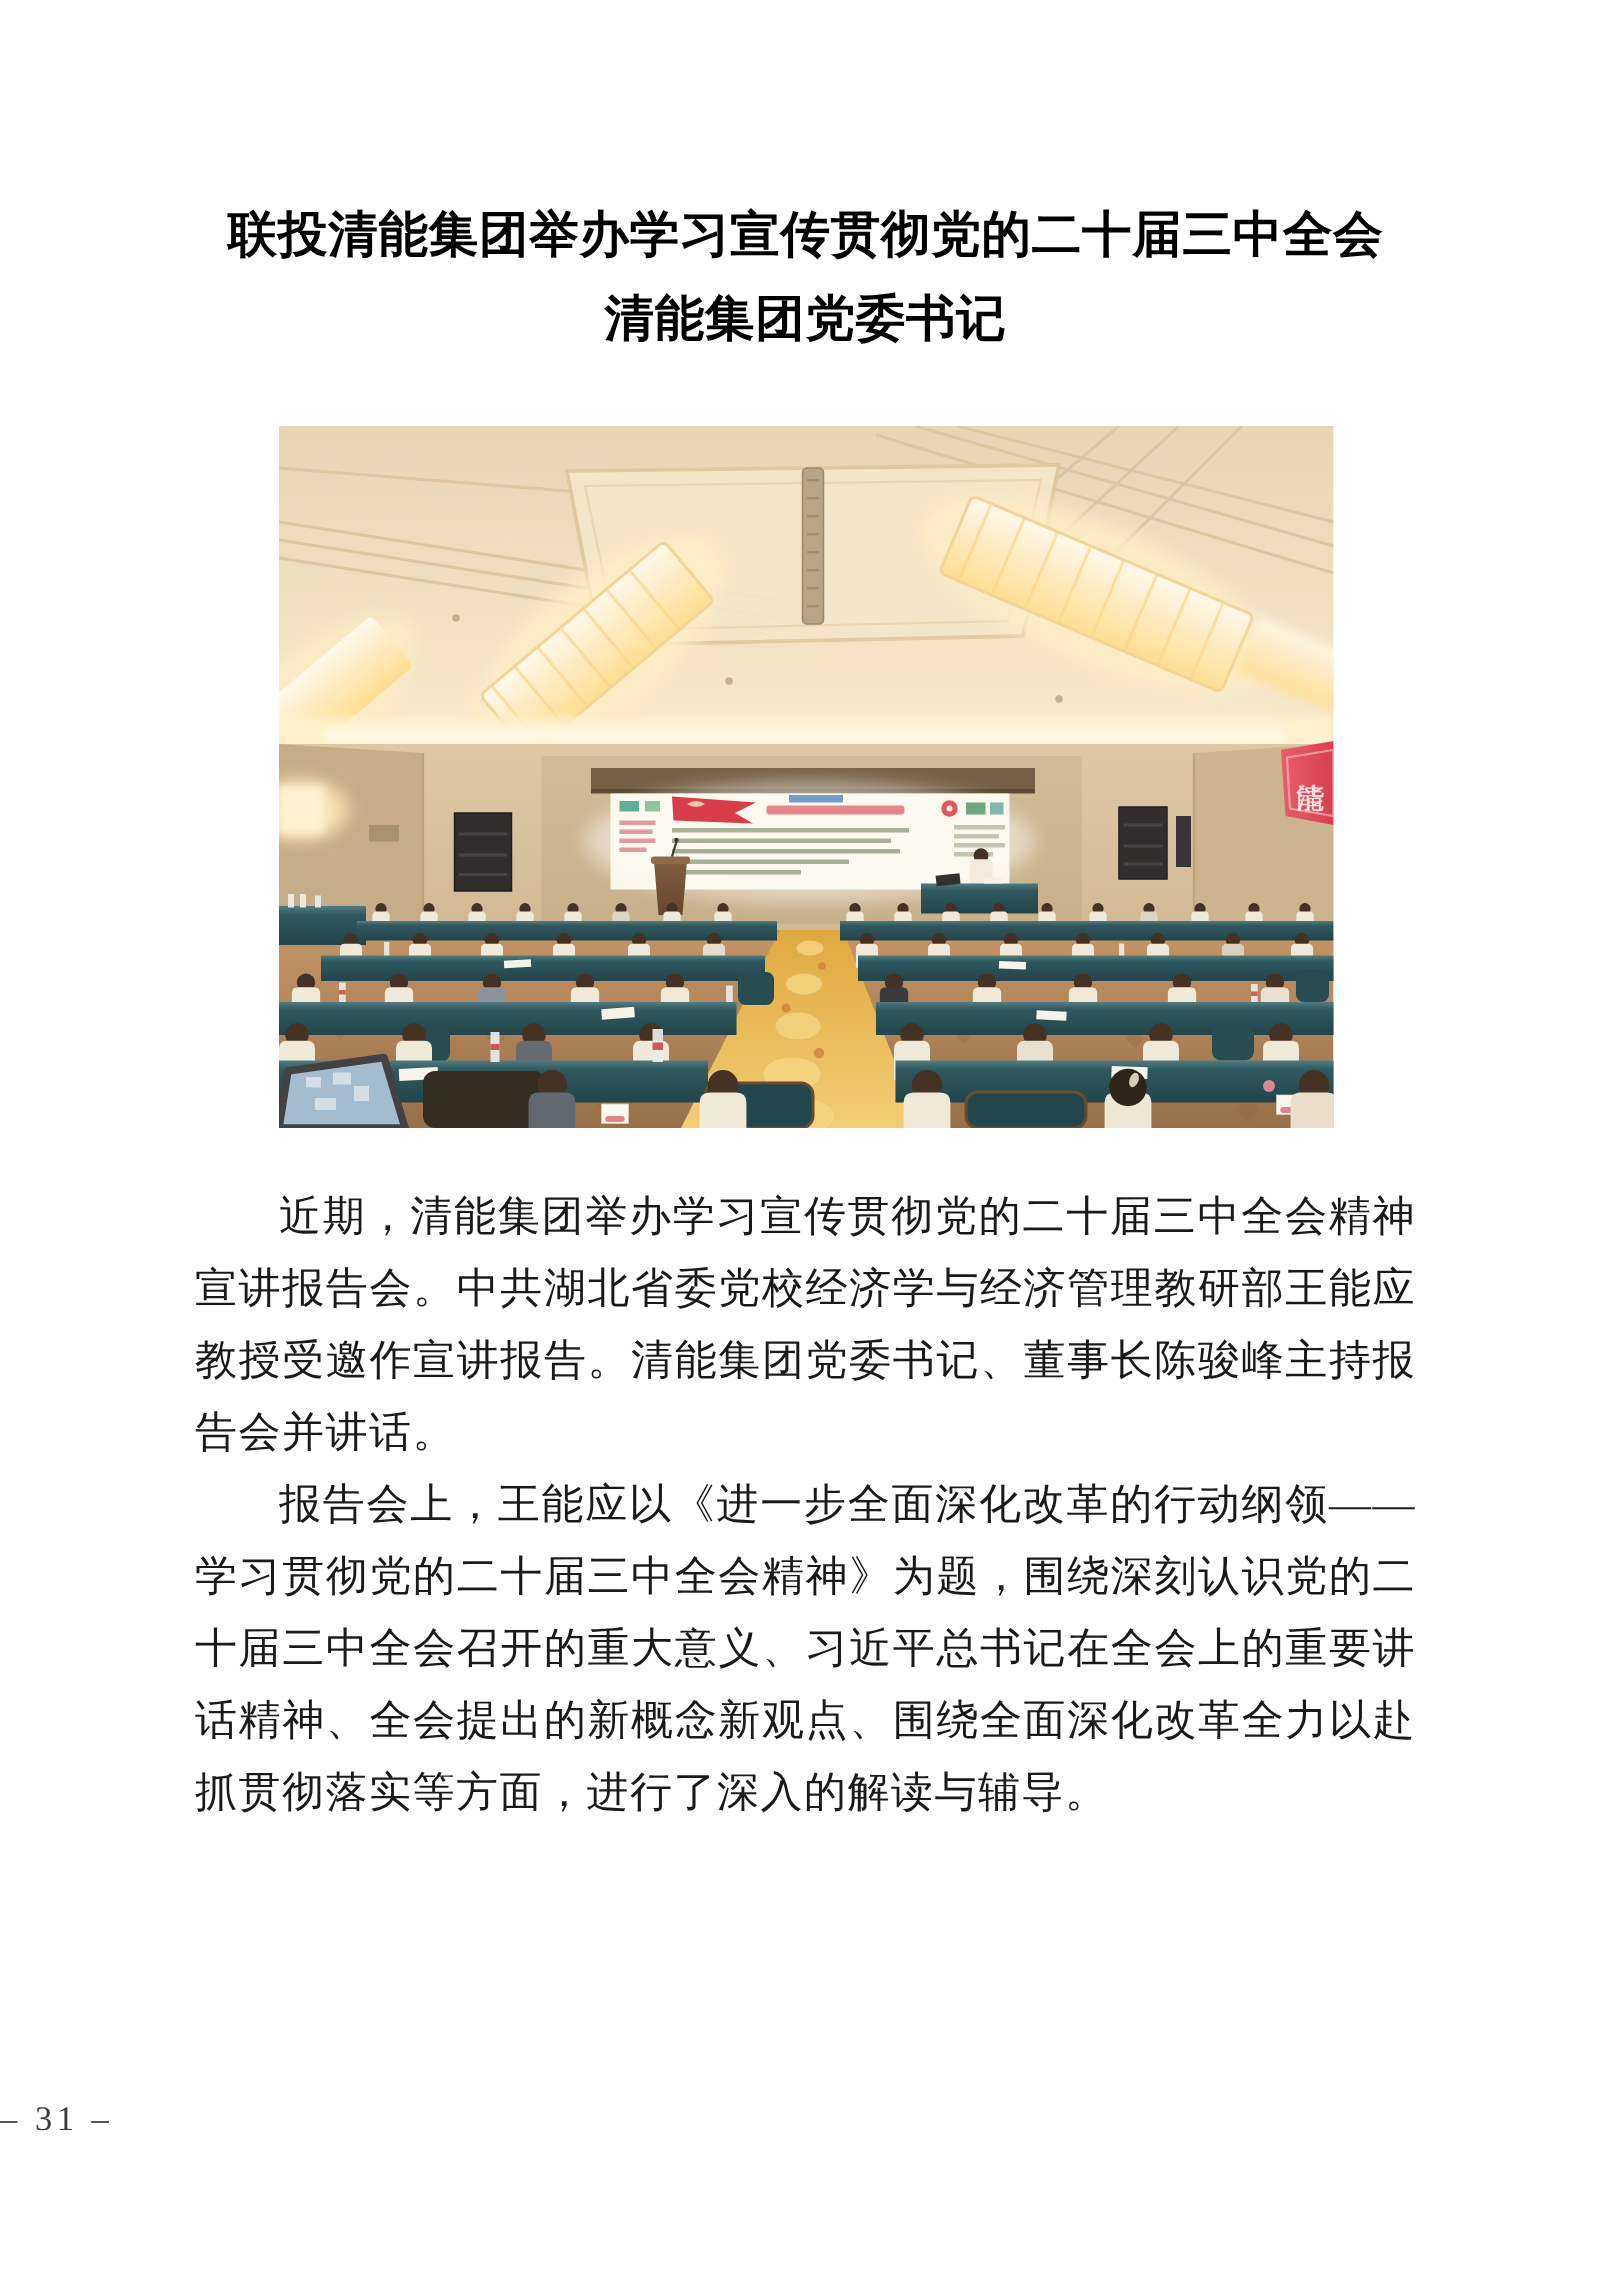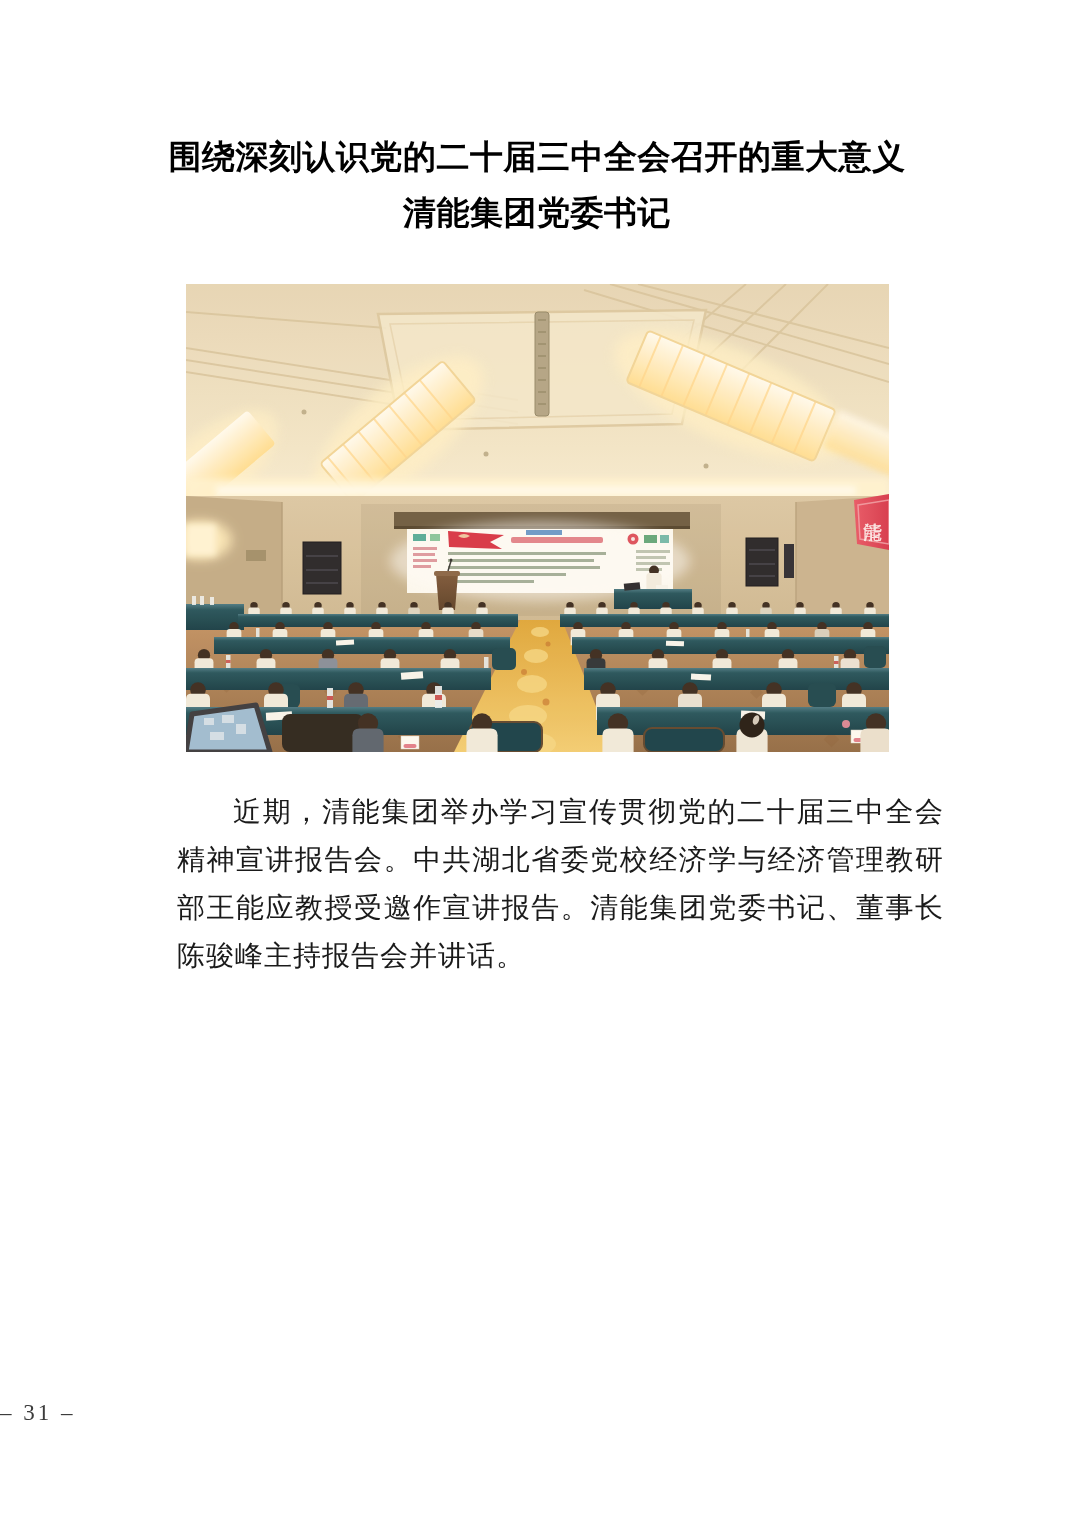--- a/index.html
+++ b/index.html
@@ -2,31 +2,31 @@
 <html><head>
 <meta charset="utf-8">
 <style>
   html,body{margin:0;padding:0;background:#ffffff;}
   .page{position:relative;width:1074px;height:1520px;background:#ffffff;box-sizing:border-box;
         padding:129px 130px 0;font-family:"Liberation Serif",serif;color:#111;overflow:hidden;}
   .title{margin:0;text-align:center;font-size:33px;line-height:56px;font-weight:bold;color:#000;letter-spacing:.5px;}
   .title span{display:block;}
   .photo{margin:43px auto 0;width:703px;height:468px;}
   .photo svg{display:block;}
-  .bodytext{margin-top:36px;font-size:28px;line-height:48px;text-align:justify;color:#1a1a1a;margin-left:47px;}
+  .bodytext{margin-top:36px;font-size:28px;line-height:48px;text-align:justify;color:#1a1a1a;}
   .bodytext p{margin:0;text-indent:2em;letter-spacing:1px;}
   .pageno{position:absolute;left:0;right:0;top:1400px;text-align:left;font-size:23px;letter-spacing:3px;color:#3c3c3c;}
 </style>
 </head>
 <body>
 
 <div class="page">
 
   <h1 class="title">
-    <span>围绕深刻认识党的二十届三中全会召开的重大意义</span>
+    <span>联投清能集团举办学习宣传贯彻党的二十届三中全会</span>
     <span>清能集团党委书记</span>
   </h1>
 
   <figure class="photo" role="img" aria-label="宣讲报告会会场照片：酒店会议厅内与会人员面向前方大屏幕就座，屏幕左上角有红旗图案，讲台右侧墙边悬挂红色条幅，金色走道地毯">
     <svg viewBox="0 0 703 468" width="703" height="468">
       <defs>
         <linearGradient id="gCeil" x1="0" y1="0" x2="0" y2="1">
             <stop offset="0" stop-color="#e6d8ba"></stop>
             <stop offset="0.7" stop-color="#f3e8cd"></stop>
             <stop offset="1" stop-color="#f9f0da"></stop>
@@ -365,16 +365,17 @@
             <rect x="50" y="440" width="10" height="10"></rect>
           </g>
       </g>
 
       <rect width="703" height="468" fill="#ffae4e" opacity="0.05"></rect>
     </svg>
   </figure>
 
   <div class="bodytext">
     <p>近期，清能集团举办学习宣传贯彻党的二十届三中全会精神宣讲报告会。中共湖北省委党校经济学与经济管理教研部王能应教授受邀作宣讲报告。清能集团党委书记、董事长陈骏峰主持报告会并讲话。</p>
+    <p>报告会上，王能应以《进一步全面深化改革的行动纲领——学习贯彻党的二十届三中全会精神》为题，围绕深刻认识党的二十届三中全会召开的重大意义、习近平总书记在全会上的重要讲话精神、全会提出的新概念新观点、围绕全面深化改革全力以赴抓贯彻落实等方面，进行了深入的解读与辅导。</p>
   </div>
 
   <div class="pageno">– 31 –</div>
 </div>
 
 </body></html>

